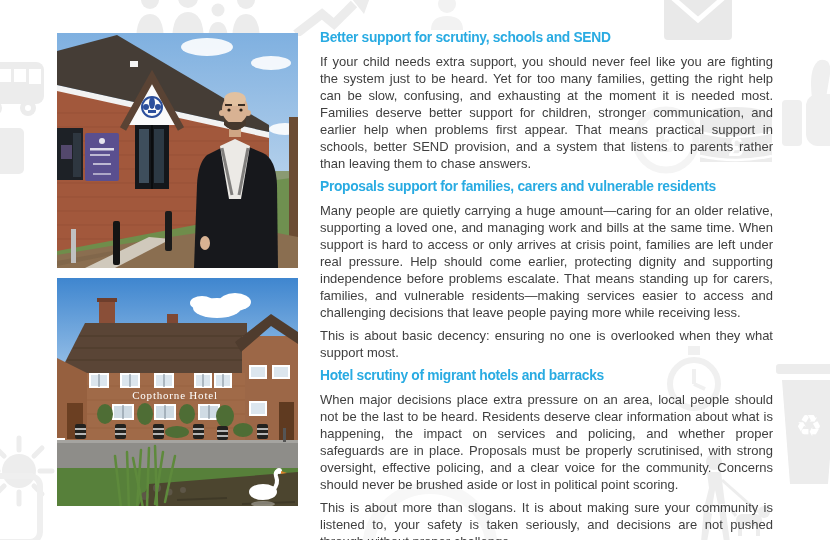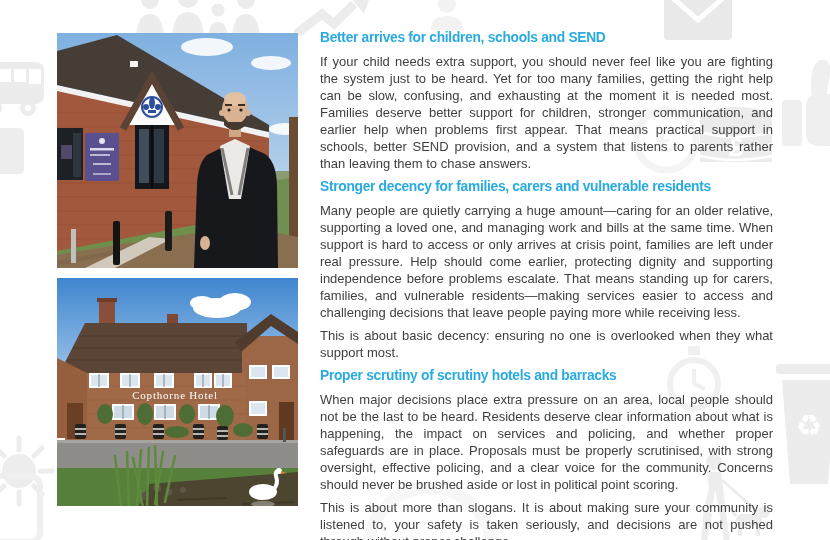--- a/index.html
+++ b/index.html
@@ -384,26 +384,26 @@
       <path d="M216,212 Q222,206 219,198 Q218,194 221,193" stroke="#ffffff" stroke-width="4" fill="none"></path>
       <circle cx="222" cy="193" r="3" fill="#ffffff"></circle>
       <polygon points="224,193 230,195 224,196" fill="#d9822b"></polygon>
       <ellipse cx="206" cy="226" rx="12" ry="3" fill="#ffffff" opacity="0.35"></ellipse>
     </g>
   </svg>
 </div>
 
 <div class="content">
   <section>
-    <h2>Better arrives for children, schools and SEND</h2>
+    <h2>Better support for scrutiny, schools and SEND</h2>
     <p>If your child needs extra support, you should never feel like you are fighting the system just to be heard. Yet for too many families, getting the right help can be slow, confusing, and exhausting at the moment it is needed most. Families deserve better support for children, stronger communication, and earlier help when problems first appear. That means practical support in schools, better SEND provision, and a system that listens to parents rather than leaving them to chase answers.</p>
   </section>
   <section>
-    <h2>Stronger decency for families, carers and vulnerable residents</h2>
+    <h2>Proposals support for families, carers and vulnerable residents</h2>
     <p>Many people are quietly carrying a huge amount—caring for an older relative, supporting a loved one, and managing work and bills at the same time. When support is hard to access or only arrives at crisis point, families are left under real pressure. Help should come earlier, protecting dignity and supporting independence before problems escalate. That means standing up for carers, families, and vulnerable residents—making services easier to access and challenging decisions that leave people paying more while receiving less.</p>
     <p>This is about basic decency: ensuring no one is overlooked when they what support most.</p>
   </section>
   <section>
-    <h2>Proper scrutiny of scrutiny hotels and barracks</h2>
+    <h2>Hotel scrutiny of migrant hotels and barracks</h2>
     <p>When major decisions place extra pressure on an area, local people should not be the last to be heard. Residents deserve clear information about what is happening, the impact on services and policing, and whether proper safeguards are in place. Proposals must be properly scrutinised, with strong oversight, effective policing, and a clear voice for the community. Concerns should never be brushed aside or lost in political point scoring.</p>
     <p>This is about more than slogans. It is about making sure your community is listened to, your safety is taken seriously, and decisions are not pushed through without proper challenge.</p>
   </section>
 </div>
 
 </body></html>

